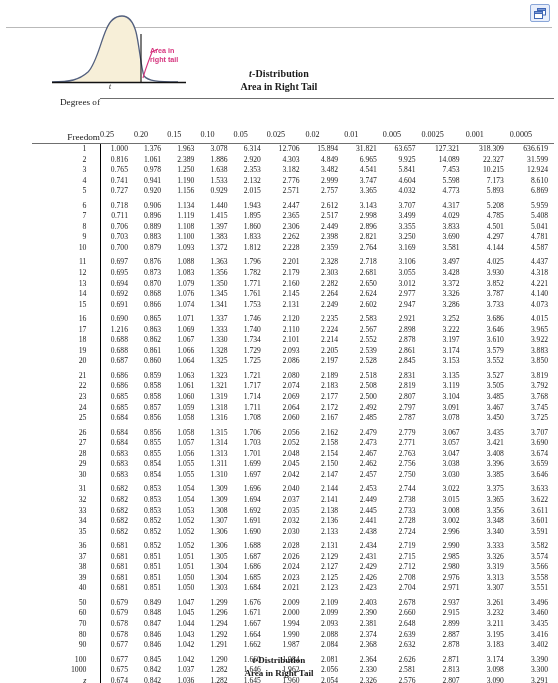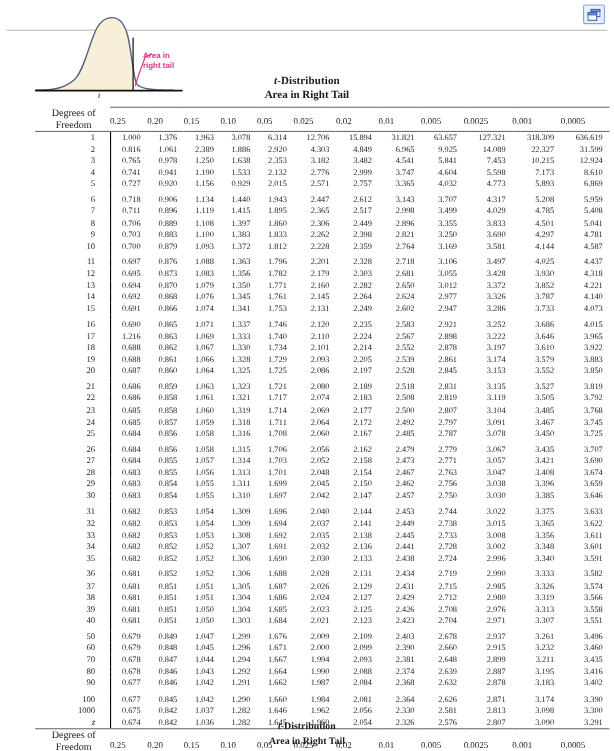--- a/index.html
+++ b/index.html
@@ -47,21 +47,21 @@
     top: 27px; left: 6px;
     width: 546px;
     height: 1px;
     background: #b9b9b9;
   }
 
   
   #figure {
     position: absolute;
     top: 8px;
-    left: 26px;
+    left: 46px;
     width: 185px;
     height: 88px;
   }
   #figure svg { display: block; }
   .fig-label {
     position: absolute;
     font-family: "Liberation Sans", "DejaVu Sans", sans-serif;
     font-size: 7.2px;
     font-weight: bold;
     color: #d6357e;
@@ -113,28 +113,28 @@
   #ttable td, #ttable th {
     padding: 0;
     font-weight: normal;
     line-height: 10.55px;
     white-space: nowrap;
   }
 
   
   .dfhead {
     width: 66px;
-    text-align: center;
+    text-align: right;
     font-size: 9.2px;
     font-weight: bold;
     vertical-align: bottom;
     padding-left: 2px !important;
     line-height: 11px !important;
   }
-  .dfhead .l2 { display:block; }
+  .dfhead .l2 { display:block;margin-top:24px; }
 
   
   .hdr th.alpha {
     font-size: 8.1px;
     font-weight: bold;
     text-align: left;
     padding-right: 6px !important;
     padding-bottom: 2px !important;
     vertical-align: bottom;
   }

